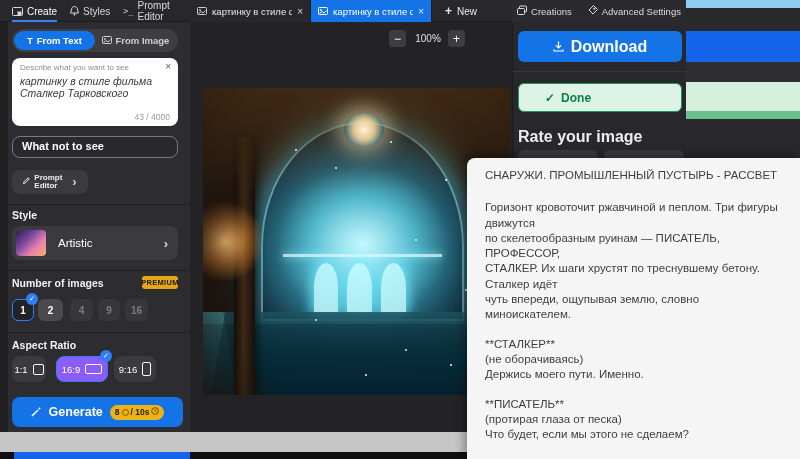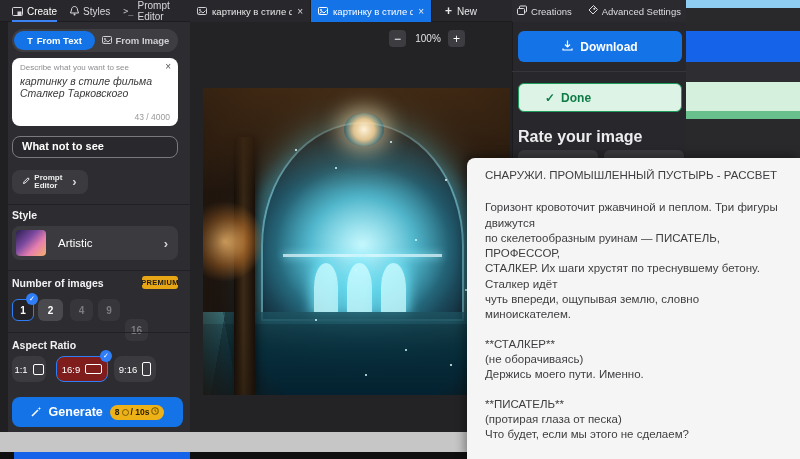--- a/index.html
+++ b/index.html
@@ -56,21 +56,21 @@
 
   .badge-premium{left:142px;top:276px;width:36px;height:13px;background:#e7a615;border-radius:3px;font-size:7.5px;font-weight:bold;color:#1a1a1a;display:flex;align-items:center;justify-content:center;letter-spacing:.3px;}
 
   .numbtn{top:299px;height:22px;border-radius:6px;display:flex;align-items:center;justify-content:center;font-size:10px;font-weight:bold;cursor:pointer;}
   .numbtn.sel{background:#232327;border:1.5px solid #2f7ef7;color:#fff;}
   .numbtn.alt{background:#4a4a4e;color:#fff;}
   .numbtn.dim{background:#37373b;color:#7c7c80;}
   .checkbadge{width:12px;height:12px;border-radius:50%;background:#2f7ef7;color:#fff;font-size:7px;display:flex;align-items:center;justify-content:center;z-index:3;}
 
   .arbtn{top:356px;height:26px;background:#3b3b3f;border-radius:8px;display:flex;align-items:center;justify-content:center;gap:5px;font-size:9.5px;color:#fff;cursor:pointer;}
-  .arbtn.sel{background:#7f1d1d;border:1.5px solid #2f7ef7;}
+  .arbtn.sel{background:#8b5cf6;border:1.5px solid #2f7ef7;}
   .shape{border:1.5px solid #fff;border-radius:2px;display:inline-block;}
   .sh-sq{width:11px;height:11px;}
   .sh-wide{width:17px;height:10px;}
   .sh-tall{width:9px;height:14px;}
 
   .genbtn{left:12px;top:397px;width:171px;height:30px;background:#1473e6;border-radius:8px;display:flex;align-items:center;justify-content:center;gap:7px;cursor:pointer;}
   .genbtn .glabel{font-size:12.5px;font-weight:bold;color:#fff;}
   .genbadge{background:#eeb219;border-radius:8px;height:15px;display:flex;align-items:center;gap:2px;padding:0 5px;font-size:8.5px;font-weight:bold;color:#2a2000;}
   .coin{width:7px;height:7px;border-radius:50%;border:1.2px solid #7a5b00;display:inline-block;}
 
@@ -100,21 +100,21 @@
   .gi-candle{left:-5%;top:36%;width:24%;height:28%;
     background:radial-gradient(circle,rgba(255,195,115,.95) 0%,rgba(225,135,50,.5) 42%,rgba(0,0,0,0) 72%);}
   .gi-pillar{left:10%;top:16%;bottom:0;width:7%;background:linear-gradient(to right,#120c07,#3c2a16 45%,#170f09);box-shadow:2px 0 8px rgba(0,0,0,.6);}
   .gi-vault{inset:0;background:radial-gradient(78% 88% at 52% 62%,rgba(0,0,0,0) 52%,rgba(32,21,12,.82) 80%,rgba(14,9,7,.96) 100%);}
   .gi-tint{left:0;right:0;top:0;height:34%;background:linear-gradient(to bottom,rgba(92,58,26,.5),rgba(0,0,0,0));}
   .gi-sparkles{left:30%;top:20%;width:2px;height:2px;border-radius:50%;background:#eaffff;
     box-shadow:40px 18px 0 #d8fbff,95px -8px 0 #cffaff,150px 30px 0 #eaffff,120px 90px 0 #d8fbff,60px 120px 0 #cffaff,170px 140px 0 #eaffff,20px 170px 0 #d8fbff,110px 200px 0 #cffaff,155px 215px 0 #eaffff,70px 225px 0 #d8fbff;}
 
   
   .rpanel{left:512px;top:22px;width:174px;height:410px;background:#28282c;border-left:1px solid #1c1c1f;}
-  .dlbtn{left:518px;top:31px;width:164px;height:31px;background:#1473e6;border-radius:6px;display:flex;align-items:center;justify-content:center;gap:7px;color:#fff;font-size:12px;font-weight:bold;cursor:pointer;}
+  .dlbtn{left:518px;top:31px;width:164px;height:31px;background:#1473e6;border-radius:6px;display:flex;align-items:center;justify-content:center;gap:7px;color:#fff;font-size:16px;font-weight:bold;cursor:pointer;}
   .rsep{left:512px;top:71px;width:174px;height:1px;background:#36363a;}
   .donebtn{left:518px;top:83px;width:164px;height:29px;background:#ddf3e6;border:1.5px solid #1c9a5a;border-radius:6px;display:flex;align-items:center;padding-left:26px;gap:6px;color:#0e7c46;font-size:12px;font-weight:bold;cursor:pointer;}
   .ratelabel{left:518px;top:128px;font-size:16px;font-weight:bold;color:#ededef;}
   .ratebtn{top:150px;width:80px;height:14px;background:#3b3b3f;border-radius:6px;cursor:pointer;}
 
   
   .strip{left:686px;width:114px;}
 
   
   .graybar{left:0;top:432px;width:467px;height:20px;background:#c6c6c6;}
@@ -269,21 +269,21 @@
   <div class="abs checkbadge" style="left:26px;top:293px;">✓</div>
   <div class="abs numbtn alt" style="left:38px;width:25px;">
     <span>2</span>
   </div>
   <div class="abs numbtn dim" style="left:70px;width:23px;">
     <span>4</span>
   </div>
   <div class="abs numbtn dim" style="left:98px;width:22px;">
     <span>9</span>
   </div>
-  <div class="abs numbtn dim" style="left:125px;width:23px;margin-top:20px;">
+  <div class="abs numbtn dim" style="left:125px;width:23px;">
     <span>16</span>
   </div>
 
   <div class="abs divider" style="top:332px;"></div>
   <div class="abs sectlabel" style="left:12px;top:339px;">Aspect Ratio</div>
 
   <div class="abs arbtn" style="left:12px;width:34px;">
     <span>1:1</span>
     <span class="shape sh-sq"></span>
   </div>

